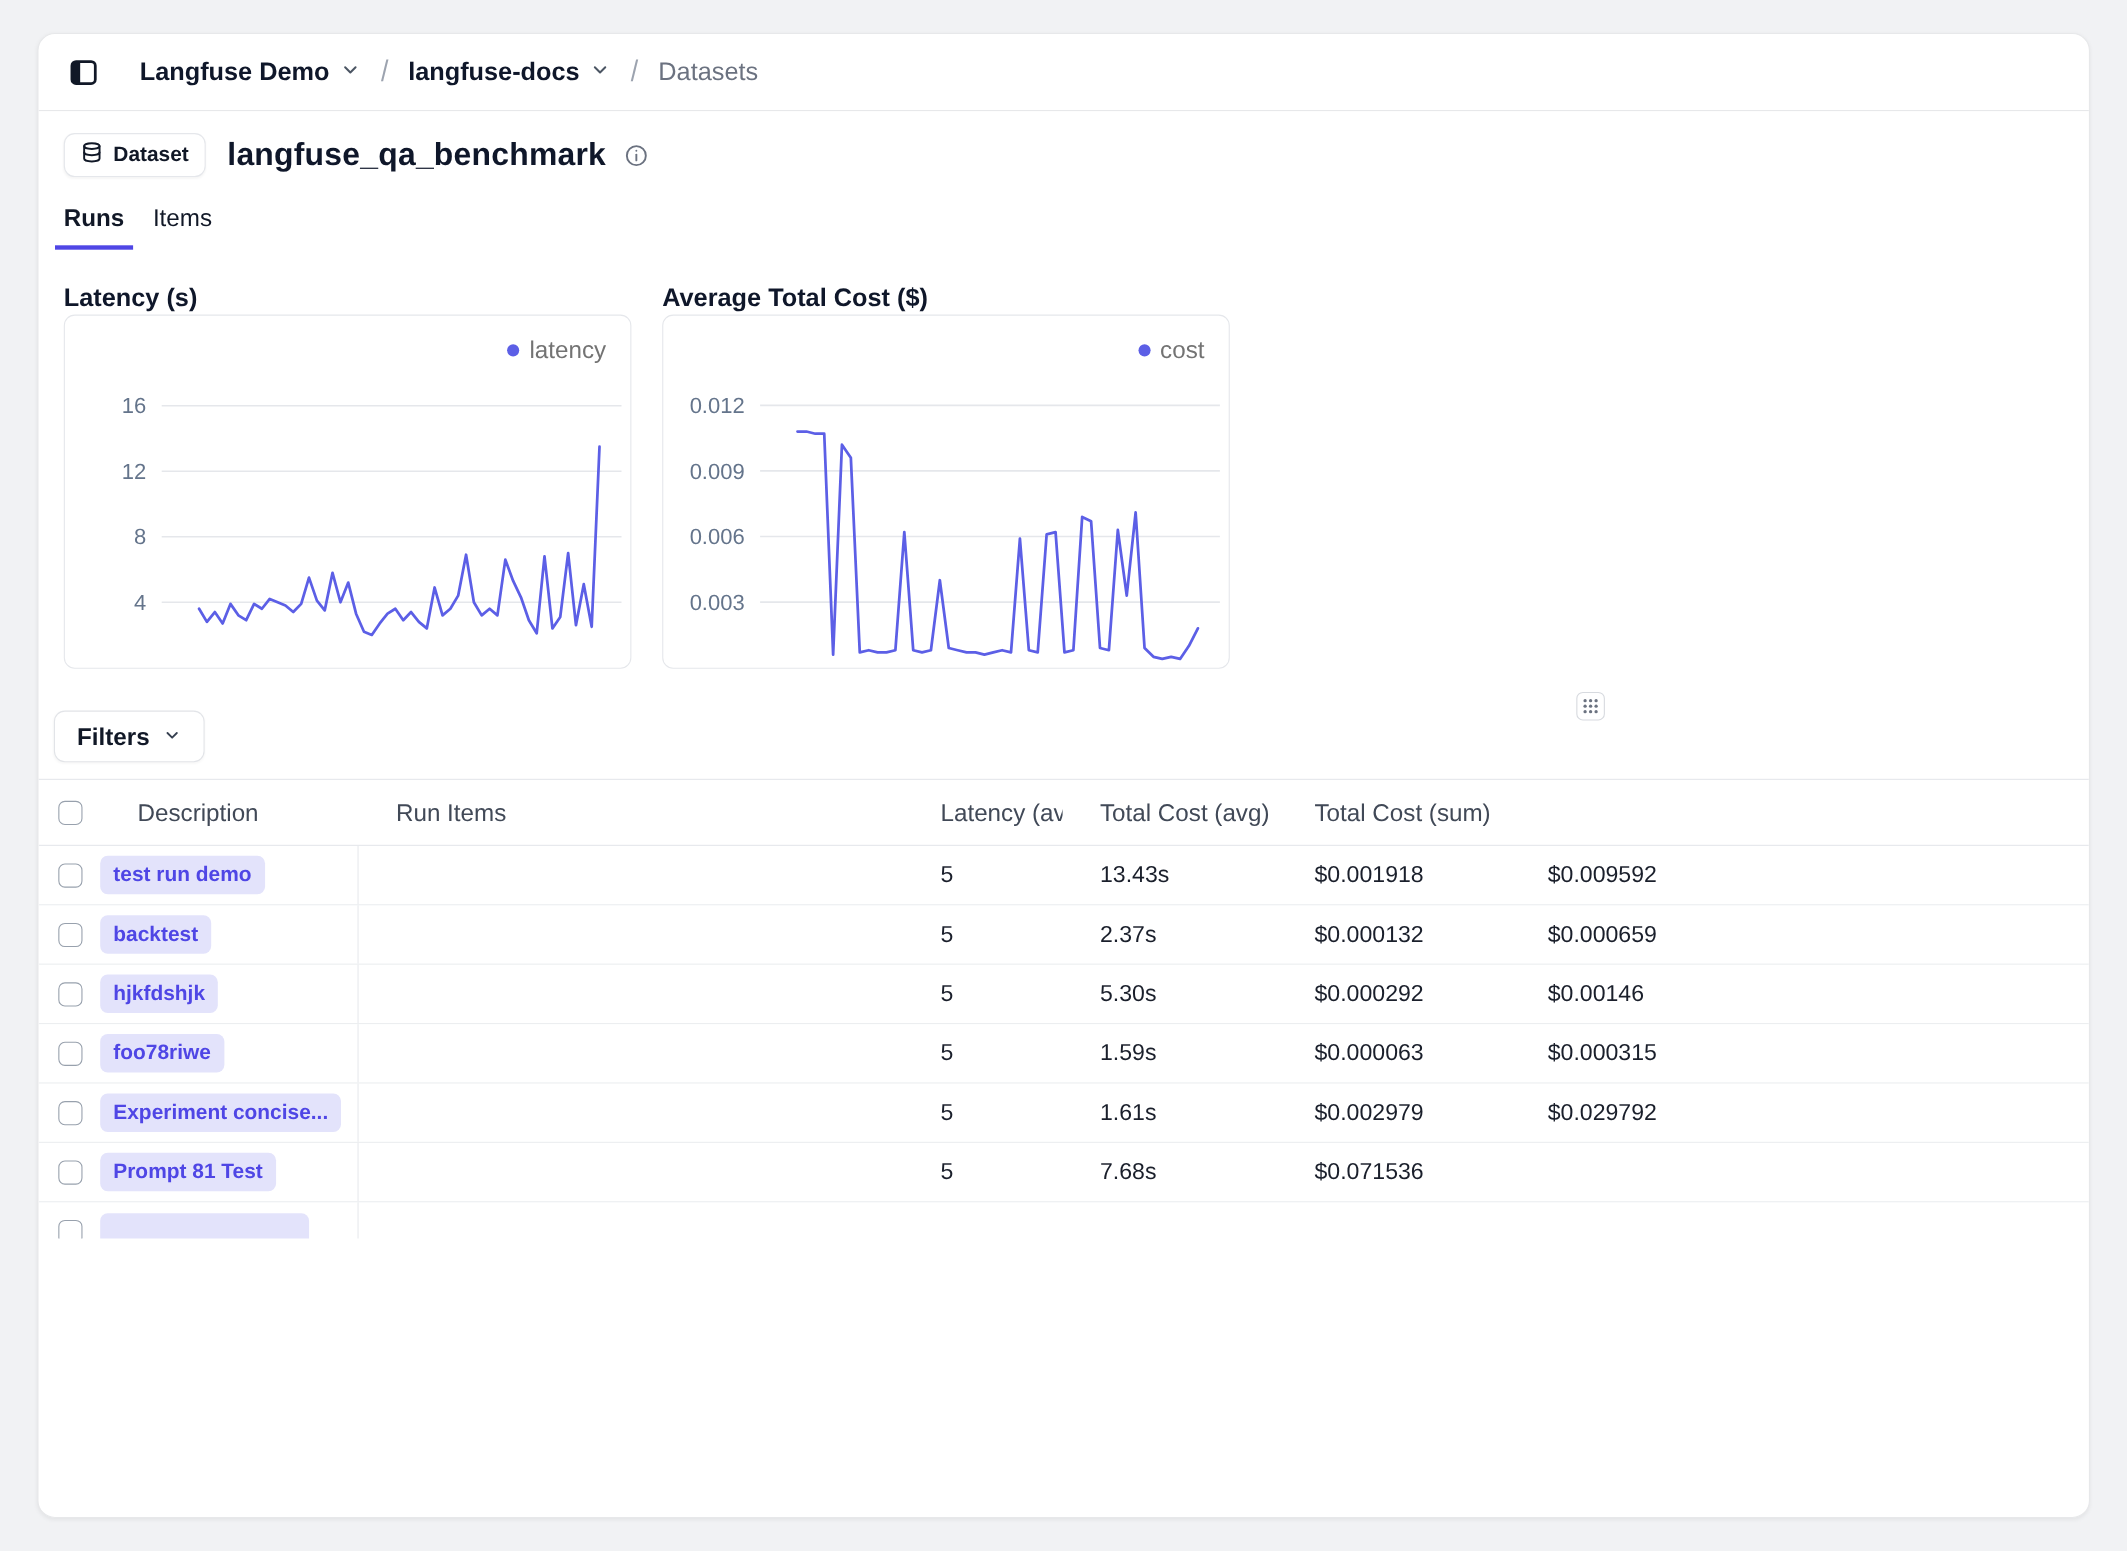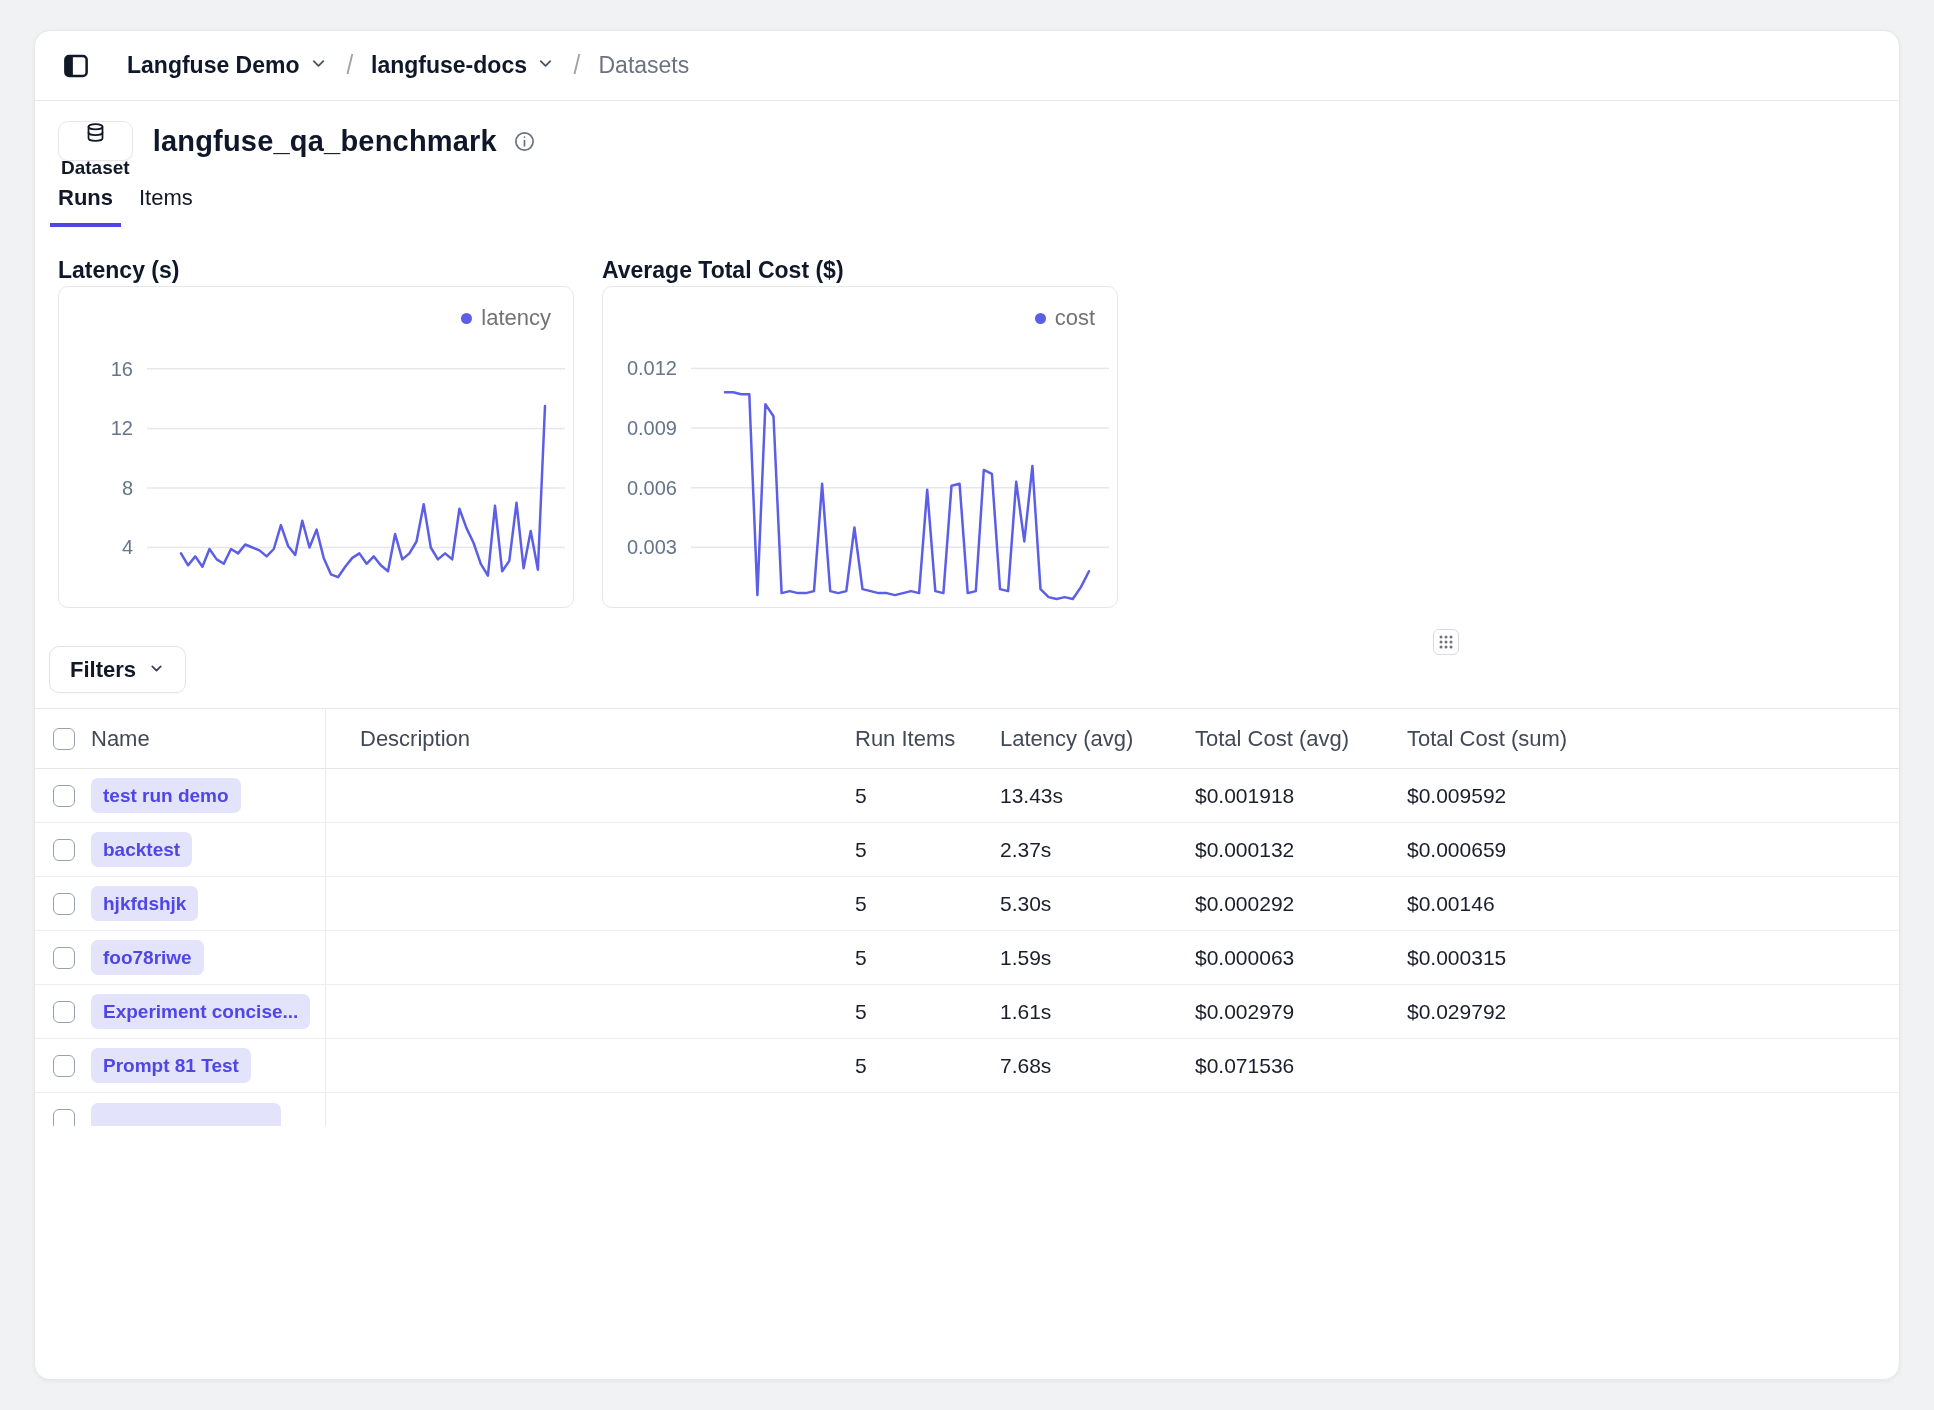--- a/index.html
+++ b/index.html
@@ -39,24 +39,24 @@
   .bc-slash{margin-left:18px;font-size:27px;color:#9ca3af;font-weight:400;transform:scaleX(.9);}
   .bc-muted{margin-left:18px;font-size:23px;color:#6b7280;}
   
   .dataset-row{
     margin:20px 0 0 23px;
     display:flex;align-items:center;gap:20px;
     height:40px;
   }
   .badge{
     display:flex;align-items:center;gap:9px;
-    height:40px;padding:0 2px;
+    height:40px;padding:0 14px;
     border:1px solid #e5e7eb;border-radius:10px;
     font-size:19px;font-weight:700;color:#111827;
-    background:#fff;box-shadow:0 1px 2px rgba(0,0,0,.04);flex-direction:column;
+    background:#fff;box-shadow:0 1px 2px rgba(0,0,0,.04);
   }
   .page-title{font-size:29px;font-weight:700;color:#0f172a;letter-spacing:.2px;}
   .info-btn{display:flex;align-items:center;margin-left:-4px;cursor:pointer;}
   
   .tabs{display:flex;gap:10px;margin:24px 0 0 15px;}
   .tab{
     padding:0 8px 12px;
     font-size:22px;font-weight:500;color:#111827;
     border-bottom:4px solid transparent;cursor:pointer;
   }
@@ -252,21 +252,20 @@
           </svg>
       </span>
     </button>
   </div>
 
   <div class="table-clip">
     <div class="thead">
       <div class="cell c-check">
         <span class="checkbox"></span>
       </div>
-      <div class="cell c-name">Name</div>
       <div class="cell c-desc">Description</div>
       <div class="cell c-items">Run Items</div>
       <div class="cell c-lat">Latency (avg)</div>
       <div class="cell c-costavg">Total Cost (avg)</div>
       <div class="cell c-costsum">Total Cost (sum)</div>
     </div>
     <div>
         <div class="trow">
           <div class="cell c-check">
             <span class="checkbox"></span>

